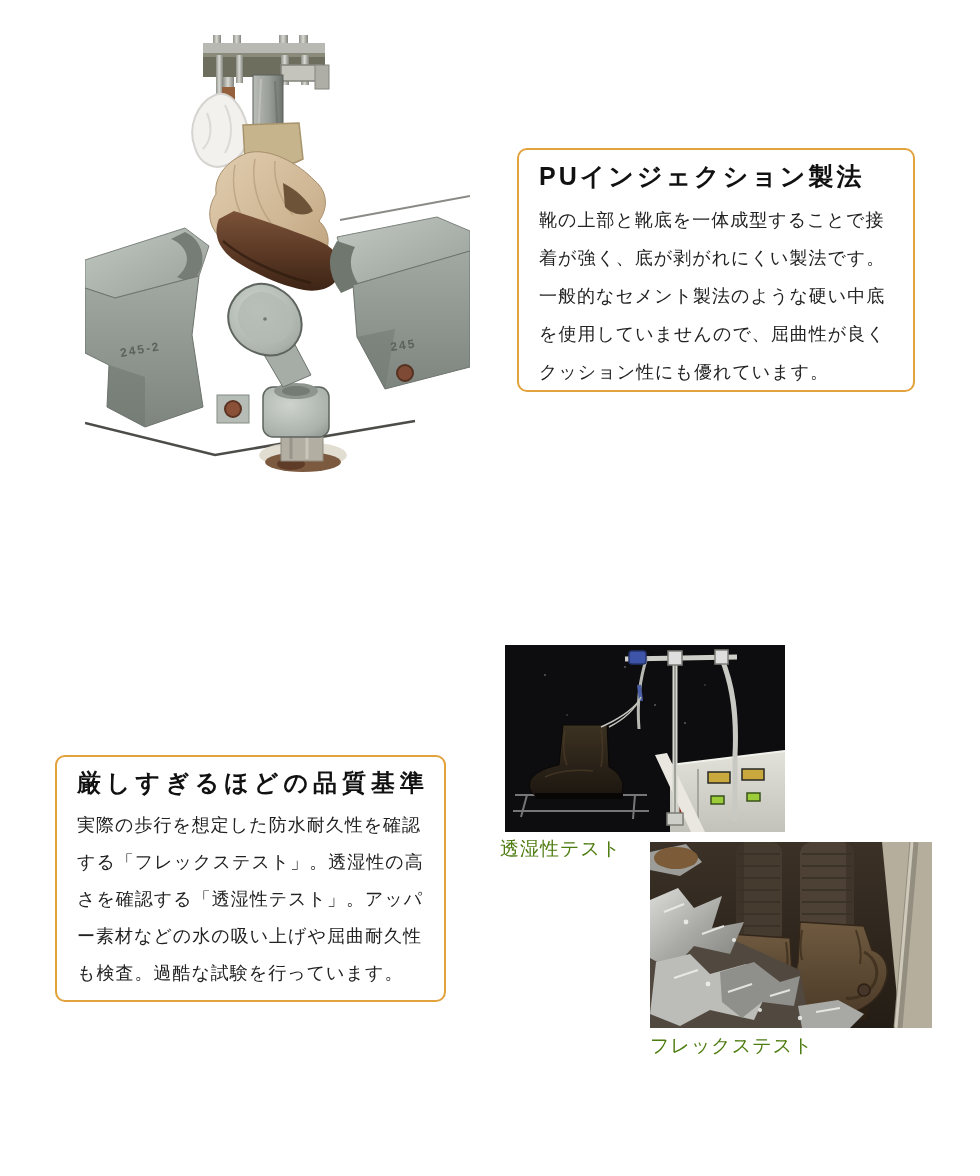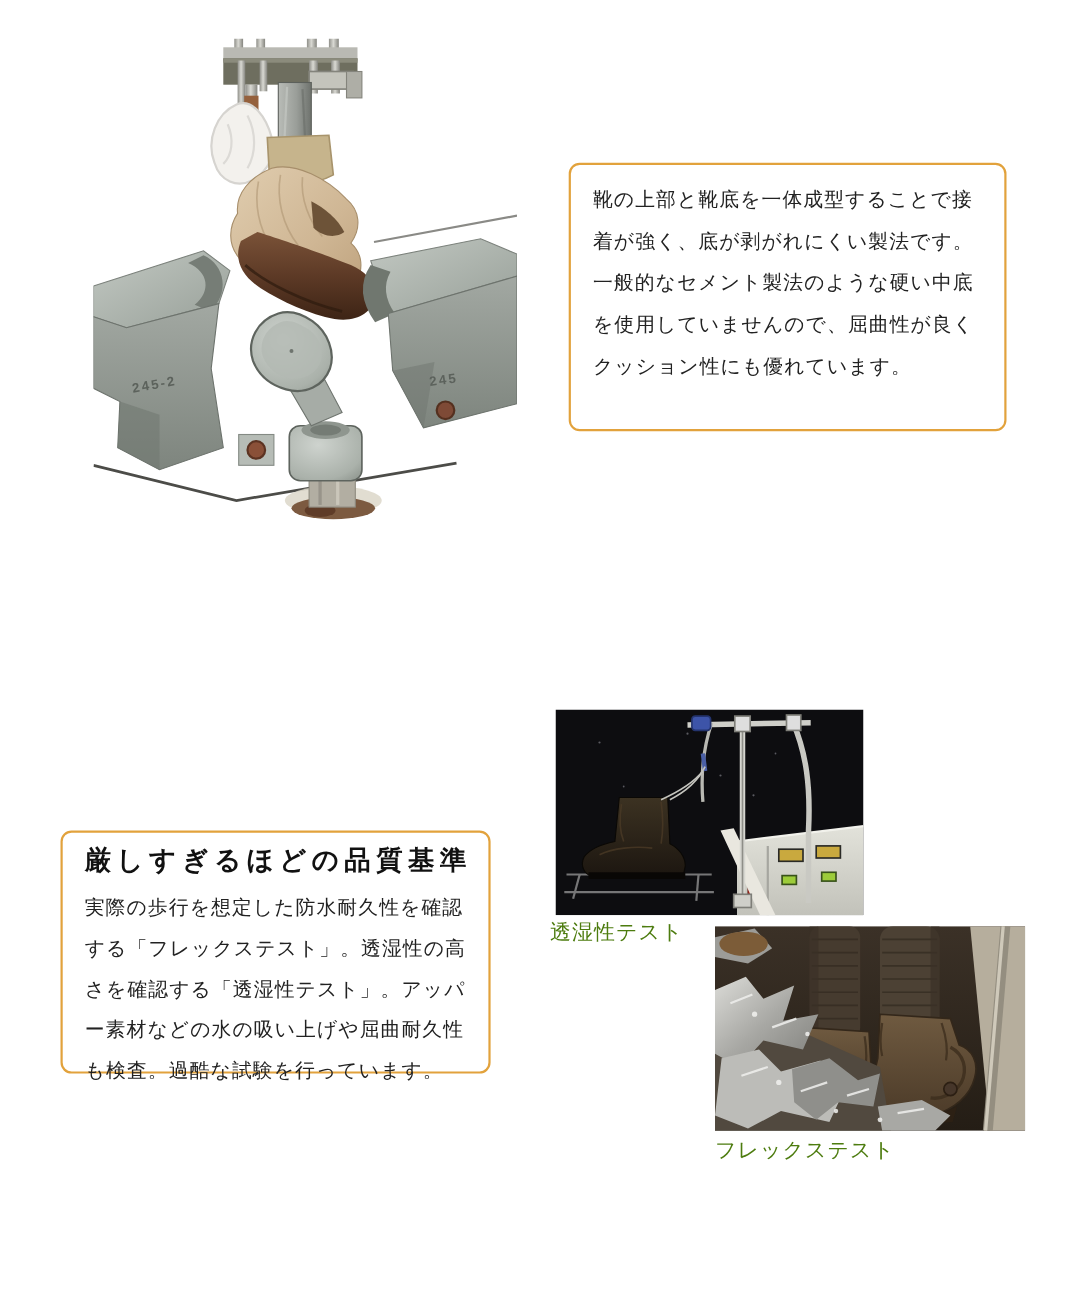--- a/index.html
+++ b/index.html
@@ -31,21 +31,21 @@
   .info-box p {
     font-size:18px;
     line-height:38px;
     letter-spacing:1px;
     color:#222222;
     text-align:left;
   }
   .info-box.quality p { line-height:37px; }
 
   .box-pu      { left:517px; top:148px; width:398px; height:244px; }
-  .box-quality { left:55px;  top:755px; width:391px; height:221px; }
+  .box-quality { left:55px;  top:755px; width:391px; height:247px; }
 
   figure.photo { position:absolute; line-height:0; }
   .photo-machine { left:85px;  top:35px;  width:385px; height:440px; }
   .photo-test1   { left:505px; top:645px; width:280px; height:187px; }
   .photo-test2   { left:650px; top:842px; width:282px; height:186px; }
   figure.photo svg { width:100%; height:100%; display:block; }
 
   .photo-caption {
     position:absolute;
     font-size:19px;
@@ -169,20 +169,21 @@
       <ellipse cx="211" cy="356" rx="14" ry="5" fill="#757c75"></ellipse>
       <polygon points="178,318 208,306 226,340 198,352" fill="#a6aca6" stroke="#6e746e" stroke-width="1"></polygon>
       <path d="M168,250 C149,256 139,275 145,293 C150,306 161,315 175,319 C193,324 209,316 215,300 C220,285 213,267 199,257 C189,250 178,247 168,250 Z" fill="url(#last)" stroke="#5e645e" stroke-width="2"></path>
       <path d="M170,258 C157,263 150,276 154,289 C158,300 168,307 179,309 C192,311 203,304 207,293 C210,282 204,269 193,263 C185,258 177,255 170,258 Z" fill="#b3b9b3" opacity="0.8"></path>
       <circle cx="180" cy="284" r="1.8" fill="#6e746e"></circle>
     </g>
   </svg>
 </figure>
 
 <section class="info-box box-pu">
+  <h2>PUインジェクション製法</h2>
   <p>靴の上部と靴底を一体成型することで接着が強く、底が剥がれにくい製法です。一般的なセメント製法のような硬い中底を使用していませんので、屈曲性が良くクッション性にも優れています。</p>
 </section>
 
 <section class="info-box quality box-quality">
   <h2>厳しすぎるほどの品質基準</h2>
   <p>実際の歩行を想定した防水耐久性を確認する「フレックステスト」。透湿性の高さを確認する「透湿性テスト」。アッパー素材などの水の吸い上げや屈曲耐久性も検査。過酷な試験を行っています。</p>
 </section>
 
 <figure class="photo photo-test1">
   <svg viewBox="0 0 280 187">

